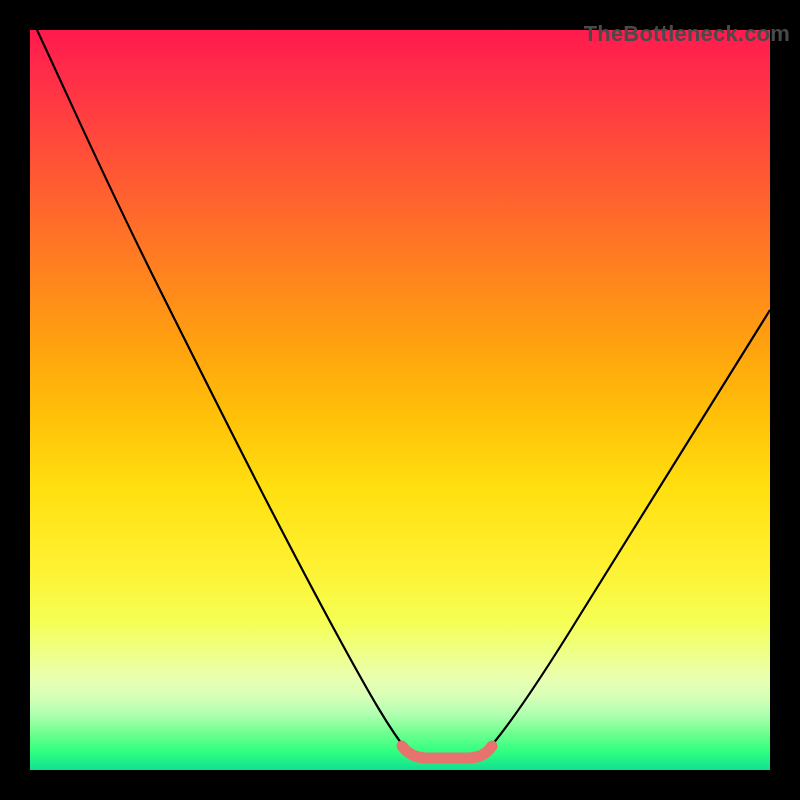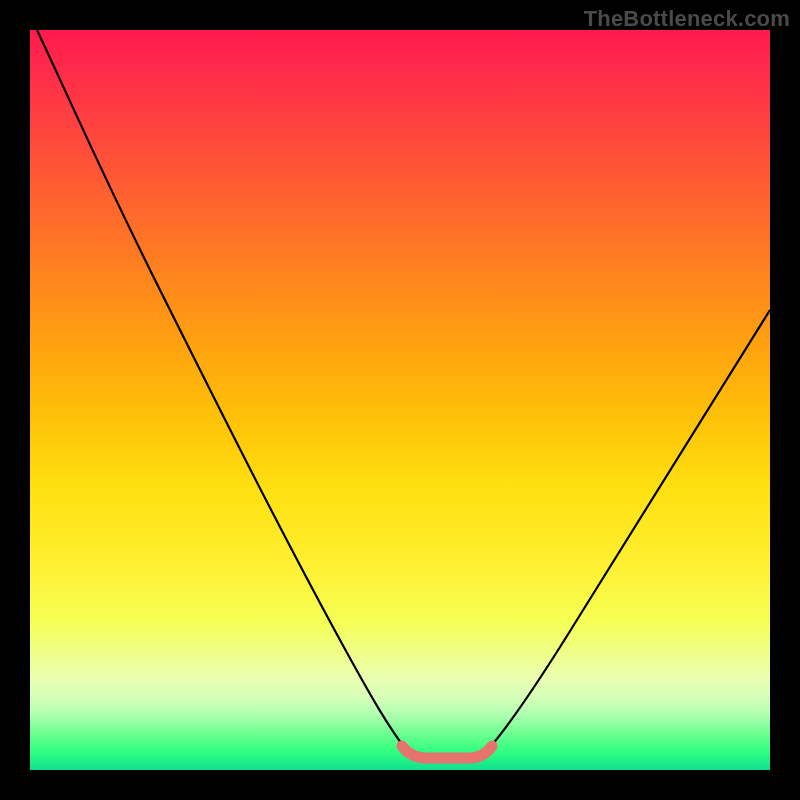--- a/index.html
+++ b/index.html
@@ -5,21 +5,21 @@
 * { margin: 0; padding: 0; box-sizing: border-box; }
 html, body { width: 800px; height: 800px; overflow: hidden; background: #000; }
 .frame {
   position: relative;
   width: 800px;
   height: 800px;
   background: #000;
 }
 .watermark {
   position: absolute;
-  top: 6px;
+  top: 21px;
   right: 10px;
   font-family: Arial, sans-serif;
   font-size: 22px;
   font-weight: 600;
   color: #4a4a4a;
   letter-spacing: 0.2px;
   z-index: 10;
 }
 .plot-bg {
   position: absolute;

